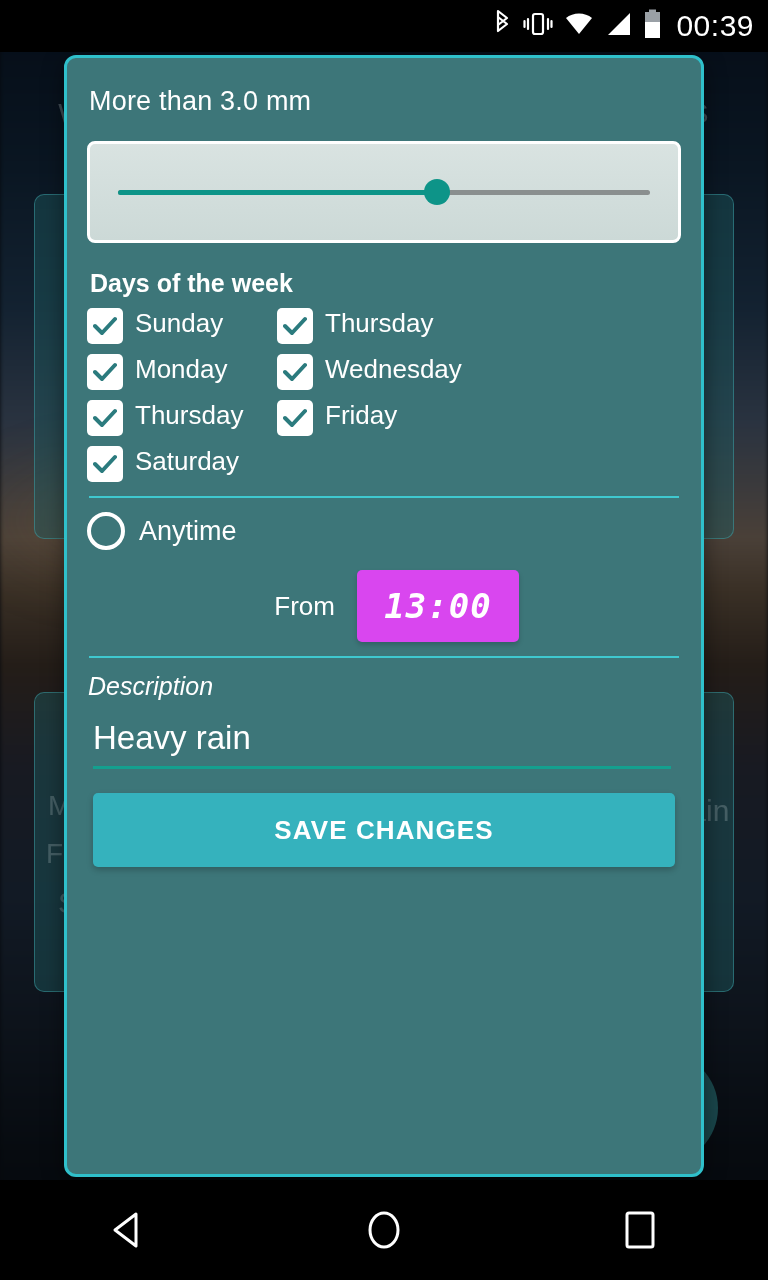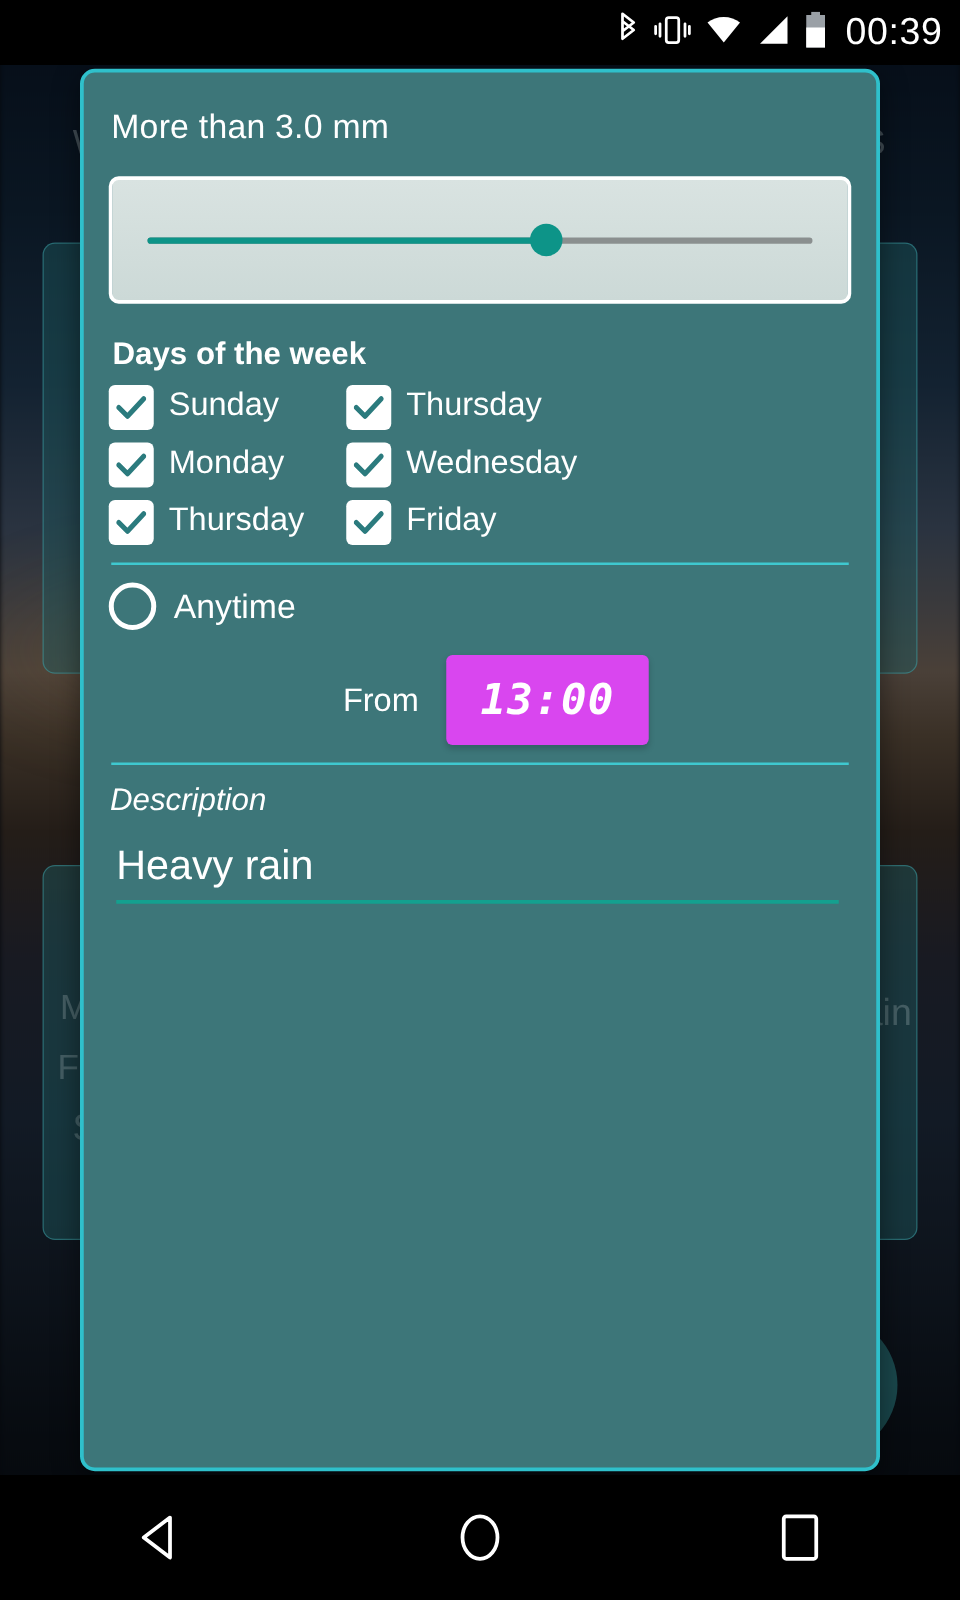--- a/index.html
+++ b/index.html
@@ -409,20 +409,28 @@
           <span class="day-label">Thursday</span>
         </div>
         <div class="day-item">
           <span class="checkbox">
             <svg width="24" height="20" viewBox="0 0 24 20">
                 <path d="M2 10l7 7L22 3" fill="none" stroke="#2b7b7e" stroke-width="4" stroke-linecap="round" stroke-linejoin="round"></path>
               </svg>
           </span>
           <span class="day-label">Friday</span>
         </div>
+        <div class="day-item">
+          <span class="checkbox">
+            <svg width="24" height="20" viewBox="0 0 24 20">
+                <path d="M2 10l7 7L22 3" fill="none" stroke="#2b7b7e" stroke-width="4" stroke-linecap="round" stroke-linejoin="round"></path>
+              </svg>
+          </span>
+          <span class="day-label">Saturday</span>
+        </div>
       </div>
 
       <div class="divider"></div>
 
       <div id="radios">
         <div class="radio-row">
           <span class="radio"></span>
           <span class="radio-label">Anytime</span>
         </div>
       </div>
@@ -435,20 +443,21 @@
       </div>
 
 
       <div class="divider"></div>
 
       <div id="desc-label">Description</div>
       <div id="desc-field">
         <span id="desc-value">Heavy rain</span>
       </div>
 
+      <div id="save-button">SAVE CHANGES</div>
     </div>
   </div>
 
   <div id="navbar">
     <span class="navbtn">
       <svg width="36" height="38" viewBox="0 0 36 38">
         <path d="M26 3 L5 19 L26 35 Z" fill="none" stroke="#fff" stroke-width="3" stroke-linejoin="round"></path>
       </svg>
     </span>
     <span class="navbtn">

